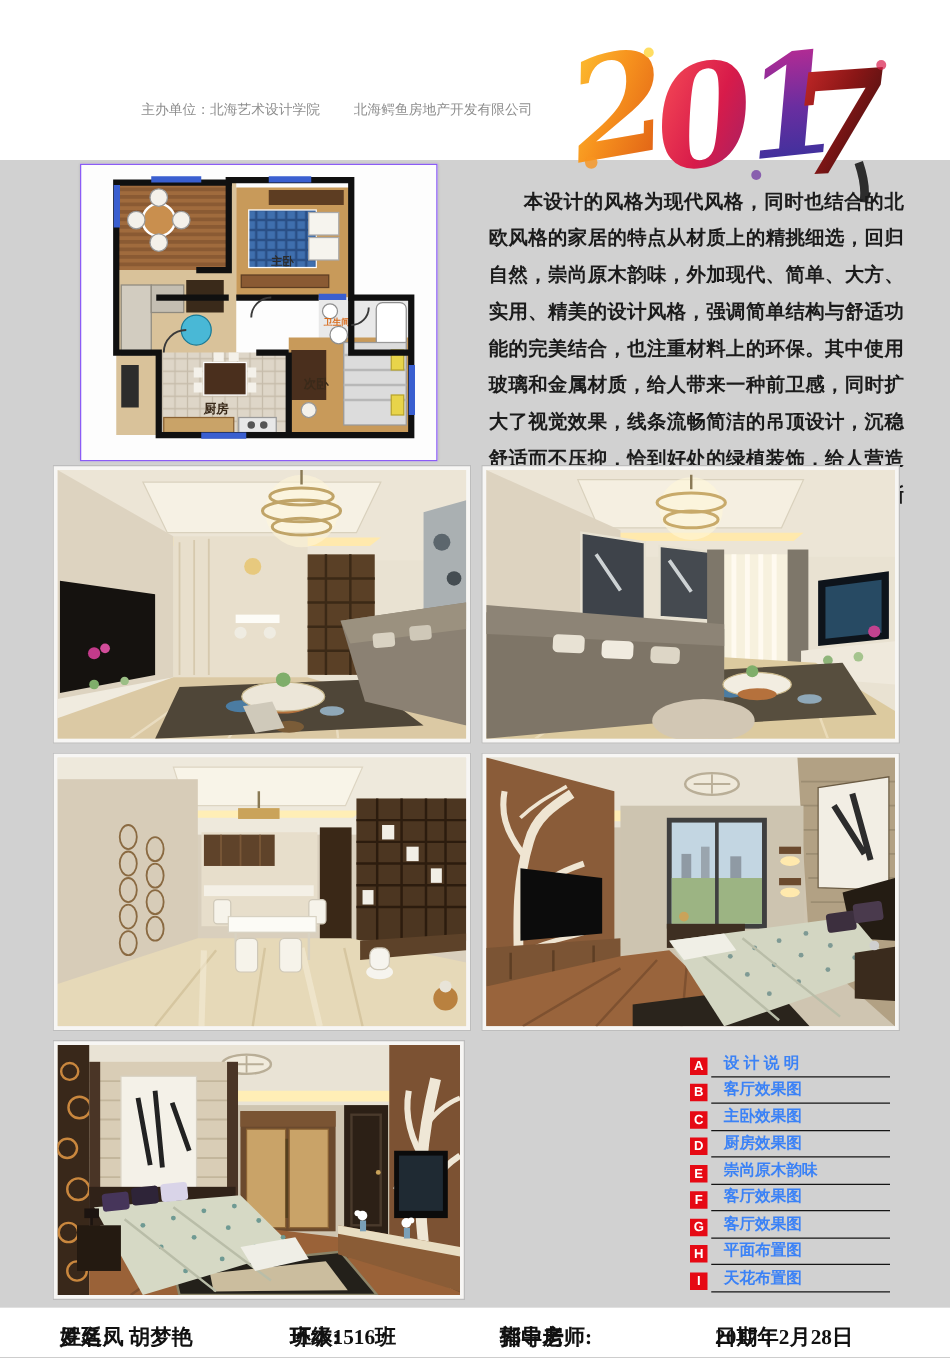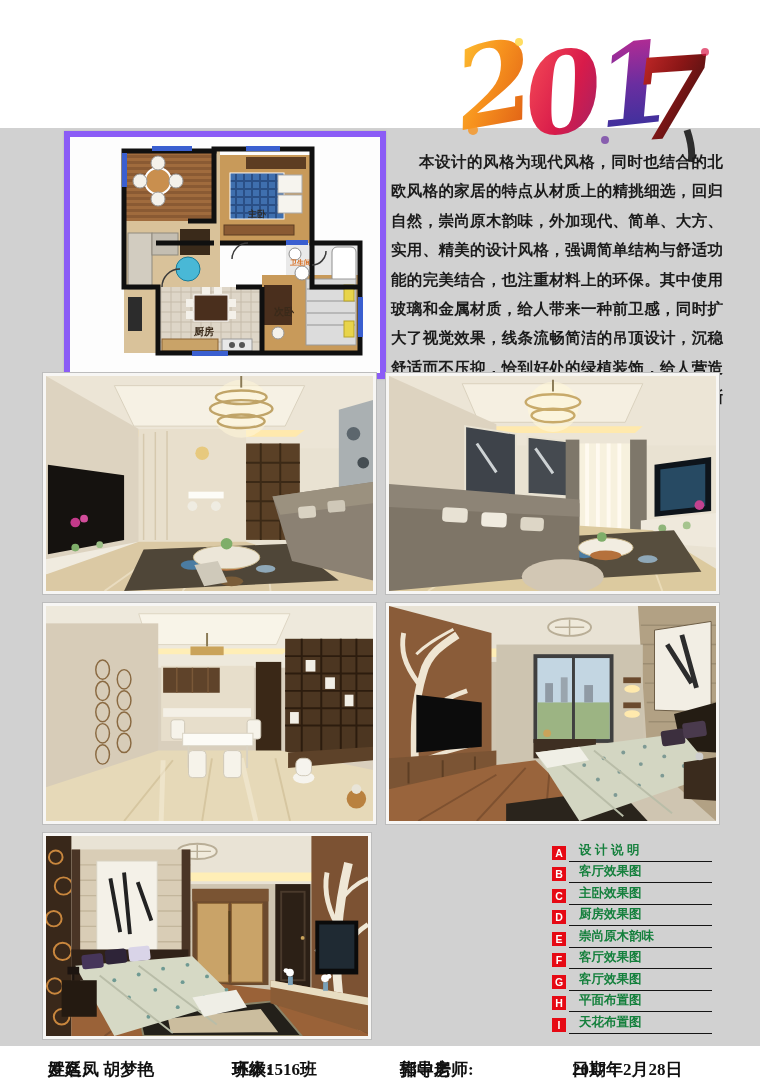--- a/index.html
+++ b/index.html
@@ -9,54 +9,58 @@
              border-bottom:2px solid #b2b2b2;}
   
   .title{position:absolute;left:38px;top:38px;font-size:25px;font-weight:bold;color:#141414;
          letter-spacing:0.5px;white-space:nowrap;}
   .orgs{position:absolute;left:113px;top:80px;font-size:11px;color:#8d8d8d;line-height:17.5px;}
   .org-row{display:flex;white-space:nowrap;}
   .org-col1{width:170px;}
   .logo2017{position:absolute;left:455px;top:12px;width:280px;height:150px;}
   
   .plan-card{position:absolute;left:64px;top:131px;width:284px;height:236px;background:#fdfdfd;
-             border:6px solid #8b5cf6;box-shadow:0 0 2px rgba(0,0,0,.15);padding-left:26px;}
+             border:1px solid #8b5cf6;box-shadow:0 0 2px rgba(0,0,0,.15);}
   .plan-card svg{display:block;width:100%;height:100%;}
   
   .desc{position:absolute;left:391px;top:147px;width:332px;font-family:"Liberation Serif",serif;
         font-weight:bold;font-size:15.5px;line-height:29.4px;color:#1b1b1b;text-align:justify;
         text-indent:28px;margin:0;}
   
   .photo{position:absolute;background:#f7f6f4;border:1px solid #bdbdbd;padding:3px;box-sizing:border-box;}
   .photo svg{display:block;width:100%;height:100%;}
   #photo1{left:42px;top:372px;width:335px;height:223px;}
   #photo2{left:385px;top:372px;width:335px;height:223px;}
   #photo3{left:42px;top:602px;width:335px;height:223px;}
   #photo4{left:385px;top:602px;width:335px;height:223px;}
   #photo5{left:42px;top:832px;width:330px;height:208px;}
   
   .legend{position:absolute;left:552px;top:840px;width:160px;}
   .legend-item{display:flex;align-items:flex-end;height:21.5px;}
   .legend-badge{width:14px;height:14px;background:#e60914;color:#ffffff;font-size:10.5px;
                 font-weight:bold;text-align:center;line-height:14px;margin-bottom:2px;flex:0 0 14px;}
   .legend-label{flex:1;margin-left:3px;border-bottom:1.6px solid #151515;padding:0 0 2px 10px;
-                font-size:12.5px;font-weight:bold;color:#15803d;white-space:nowrap;}
+                font-size:12.5px;font-weight:bold;color:#3b82f6;white-space:nowrap;}
   
   .footer{position:absolute;left:0;top:1046px;width:760px;height:48px;background:#ffffff;}
   .footer span{position:absolute;top:6px;font-family:"Liberation Serif",serif;font-weight:bold;
                font-size:17px;color:#111;white-space:nowrap;}
   .f-name{left:48px;} .f-class{left:232px;} .f-teacher{left:400px;} .f-date{left:572px;}
 </style>
 </head>
 <body>
 
 <div id="poster">
   <div class="gray-body"></div>
 
   <div class="orgs">
+    <div class="org-row">
+      <span class="org-col1"><span>主办单位：</span><span>北海艺术设计学院</span></span>
+      <span>北海鳄鱼房地产开发有限公司</span>
+    </div>
   </div>
 
   <div class="logo2017">
     <svg viewBox="0 0 280 150">
       <defs>
         <linearGradient id="g2" x1="0" y1="0" x2="1" y2="1">
           <stop offset="0" stop-color="#ffd43b"></stop>
             <stop offset="0.45" stop-color="#f7931e"></stop>
             <stop offset="1" stop-color="#d64a12"></stop>
         </linearGradient>

